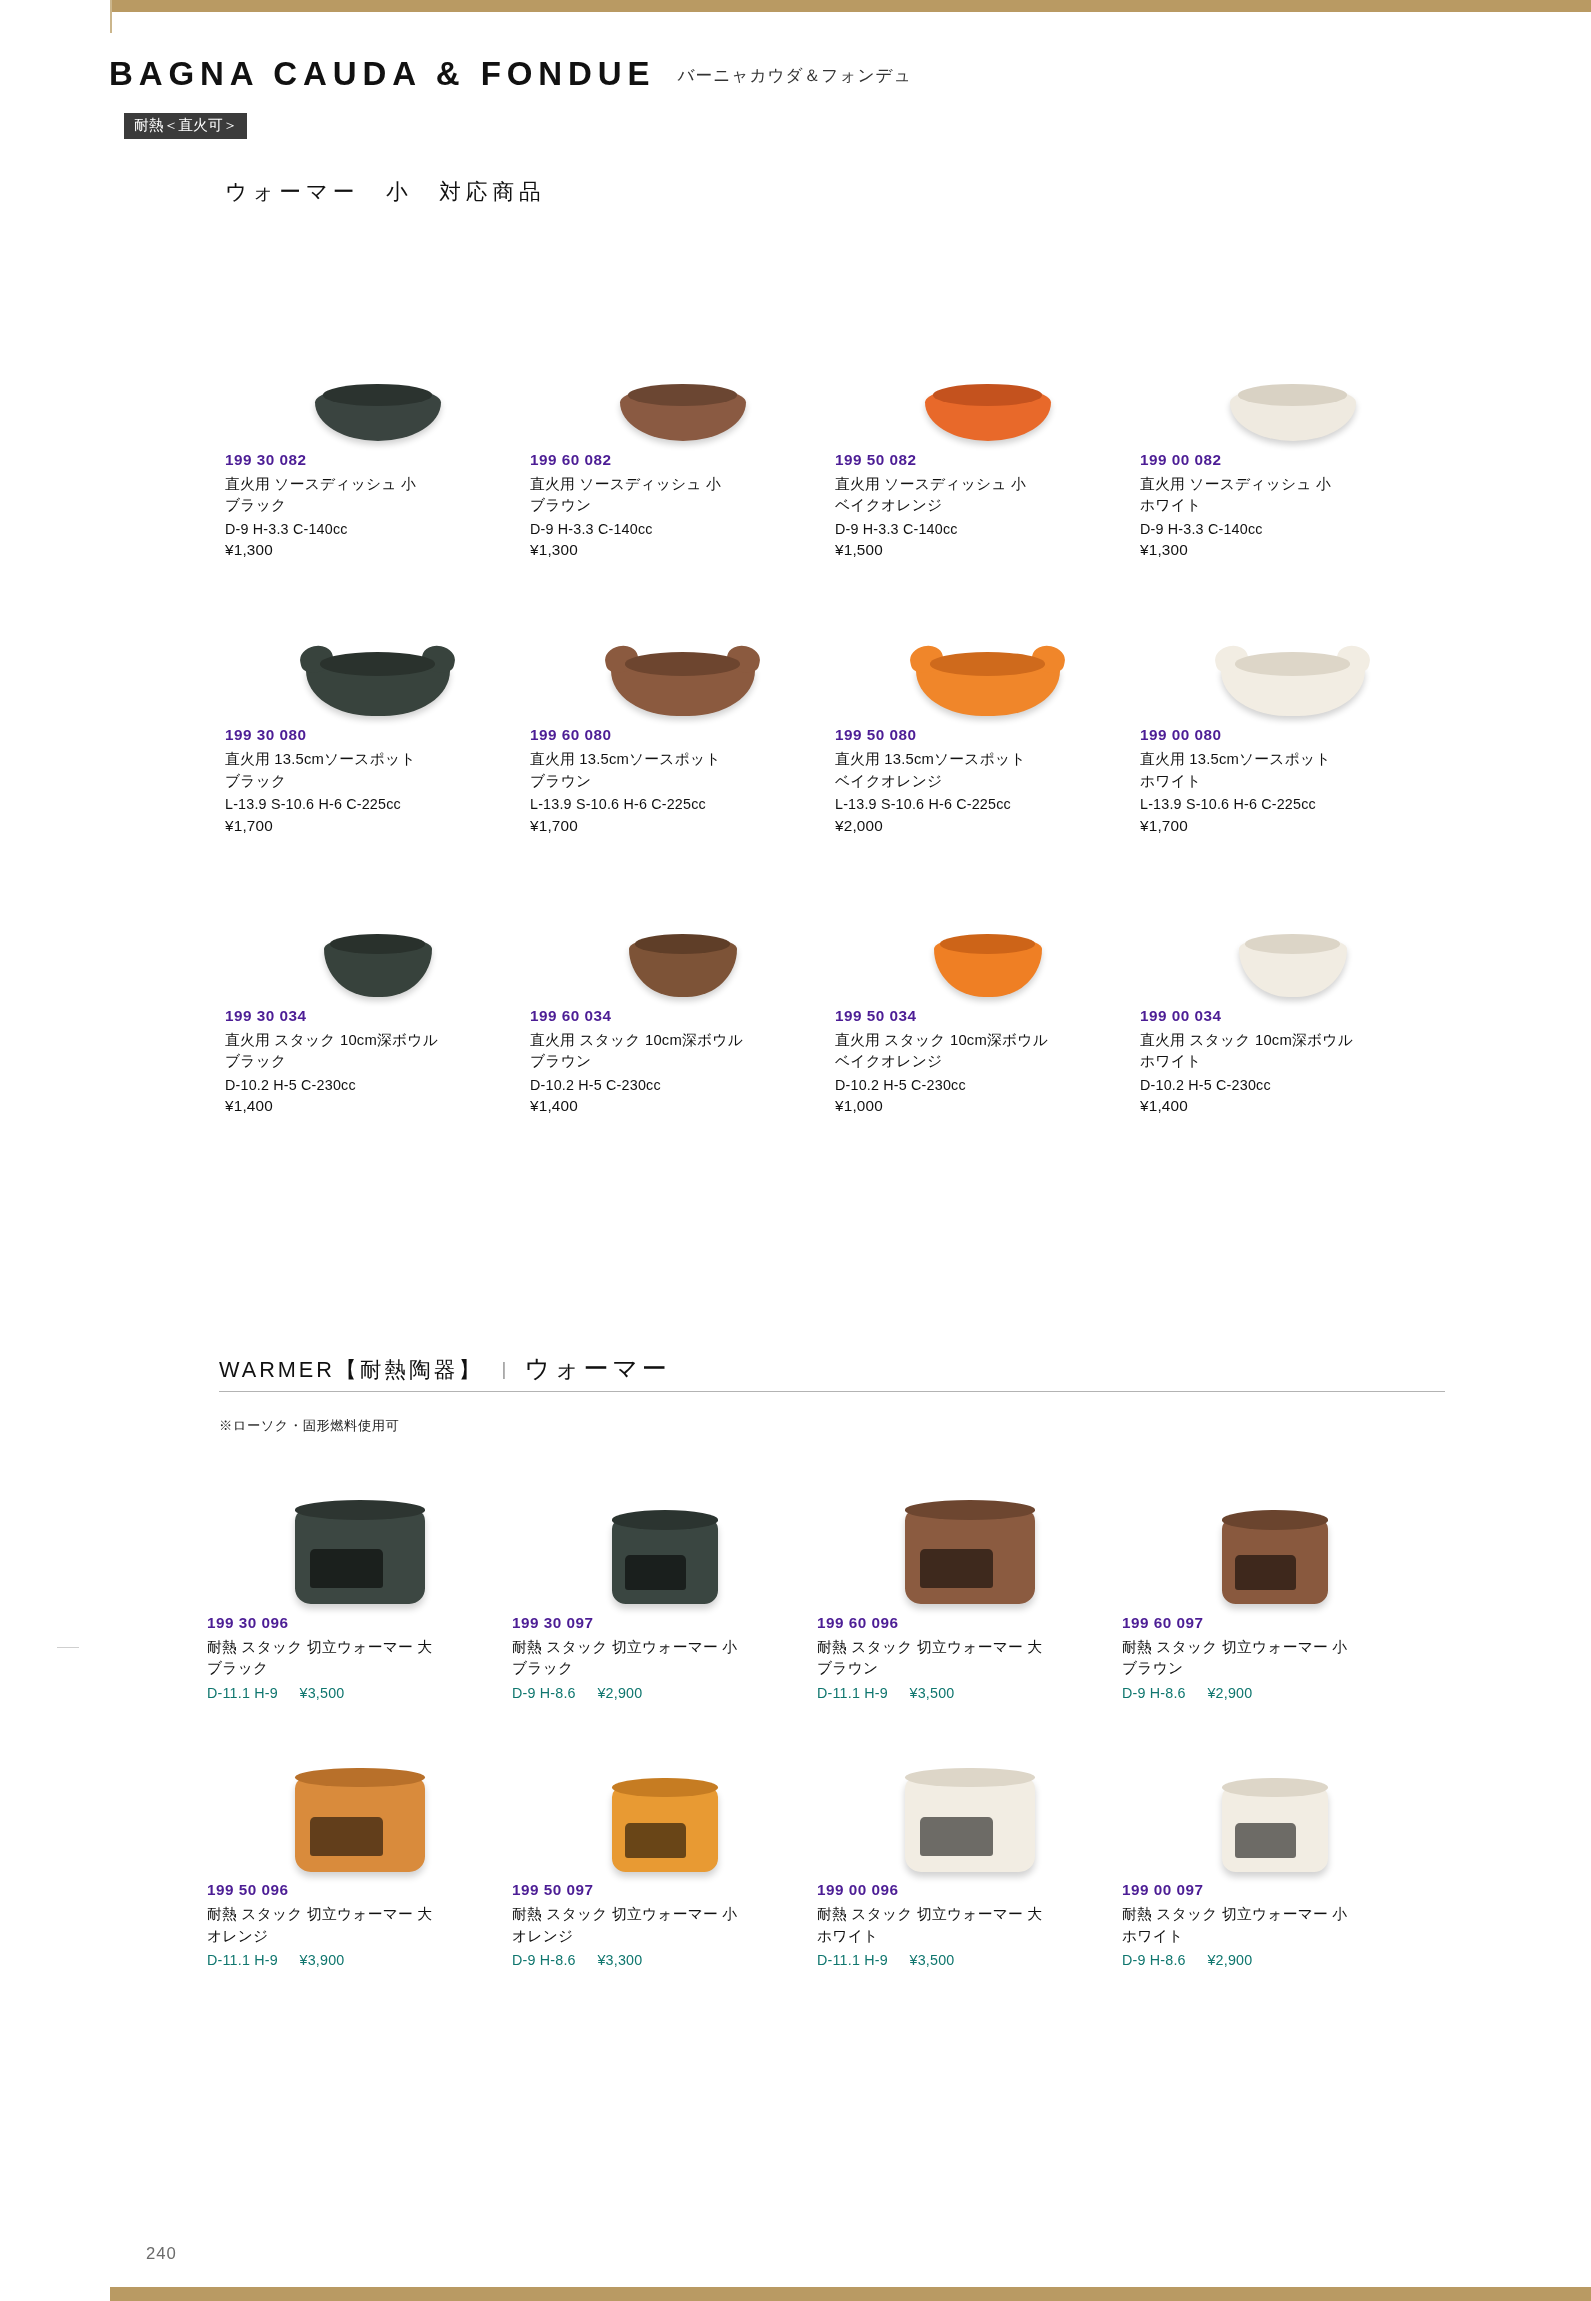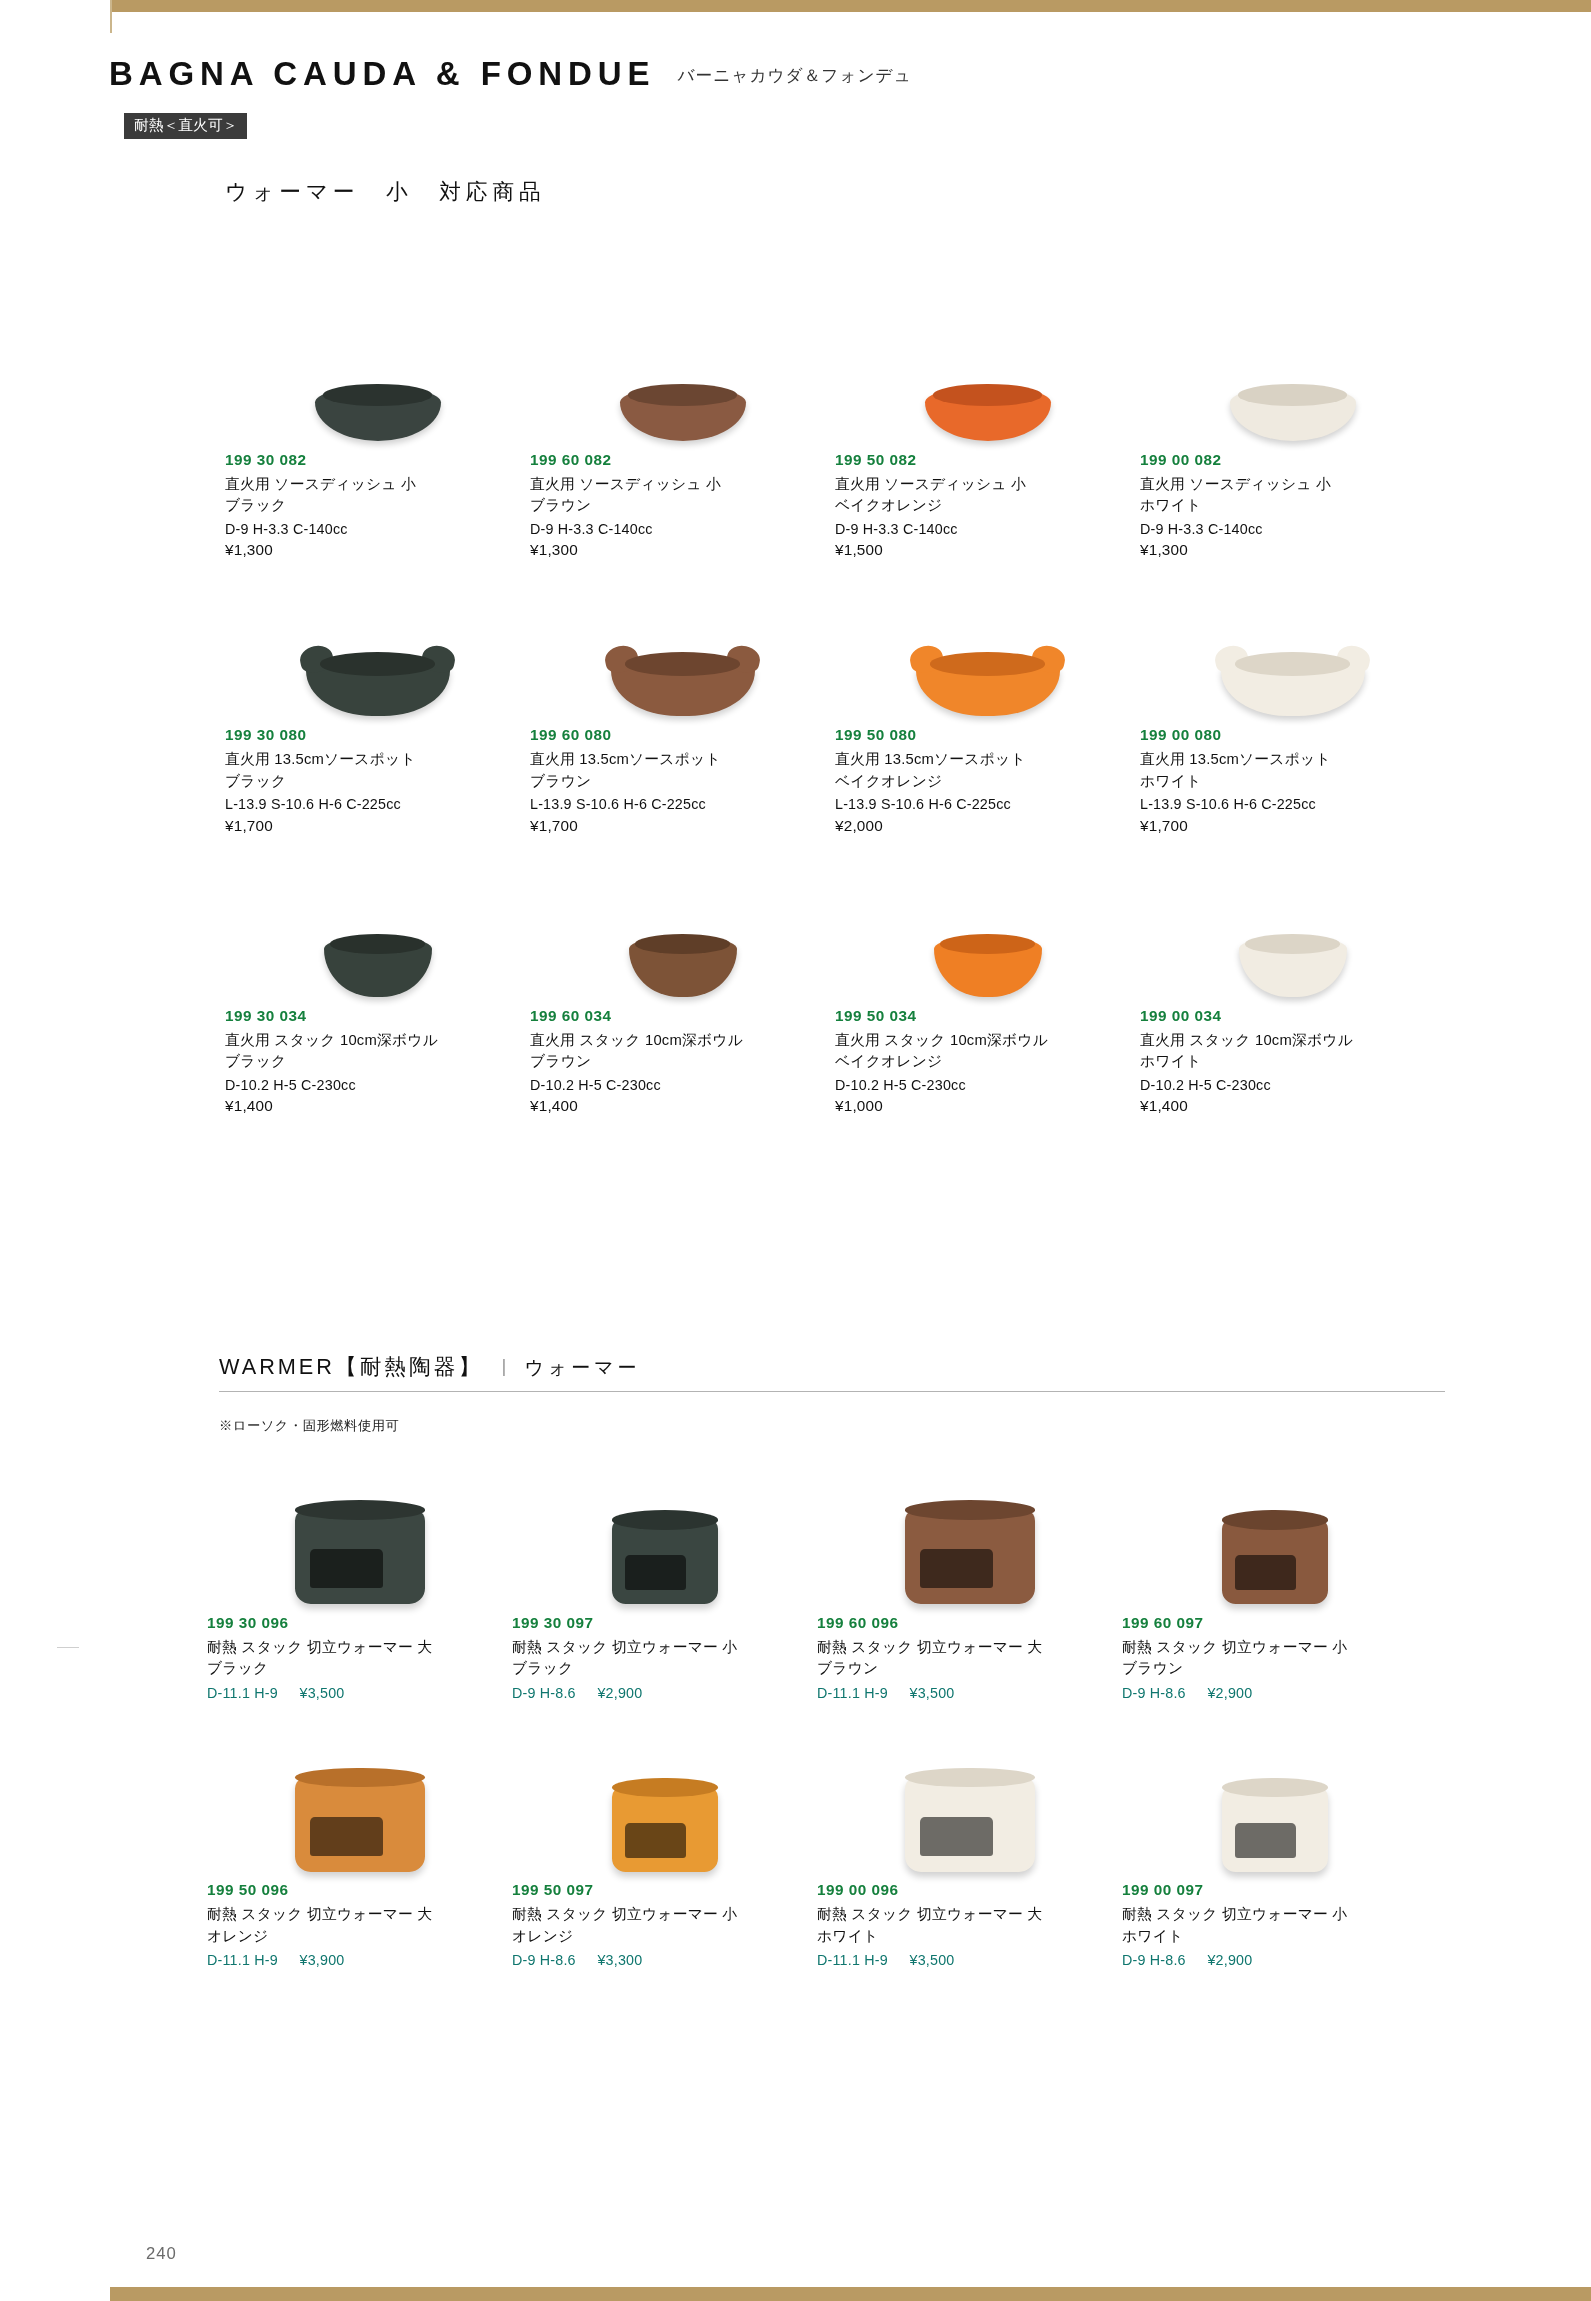--- a/index.html
+++ b/index.html
@@ -118,21 +118,21 @@
   .photo .obj {
     position: absolute;
     left: 50%;
     transform: translateX(-50%);
     bottom: 0;
   }
   .code {
     font-size: 15.3px;
     font-weight: bold;
     letter-spacing: 0.5px;
-    color: #15803d;
+    color: #4c1d95;
     margin-top: 9.9px;
   }
   .nm {
     font-size: 14.8px;
     color: #111;
     margin-top: 4.9px;
     line-height: 1.45;
     letter-spacing: 0.2px;
     padding-right: 11.8px;
   }
@@ -170,21 +170,21 @@
   }
   .wh-div {
     display: inline-block;
     color: #999;
     margin: 0 13.8px;
     font-size: 18.7px;
     position: relative;
     top: -2px;
   }
   .wh-jp {
-    font-size: 19px;
+    font-size: 25px;
     letter-spacing: 3.9px;
     color: #111;
     display: inline-block;
   }
   .wh-line {
     position: absolute;
     left: 219px; top: 1391px;
     width: 1226px; height: 1px;
     background: #b3b3b3;
   }

